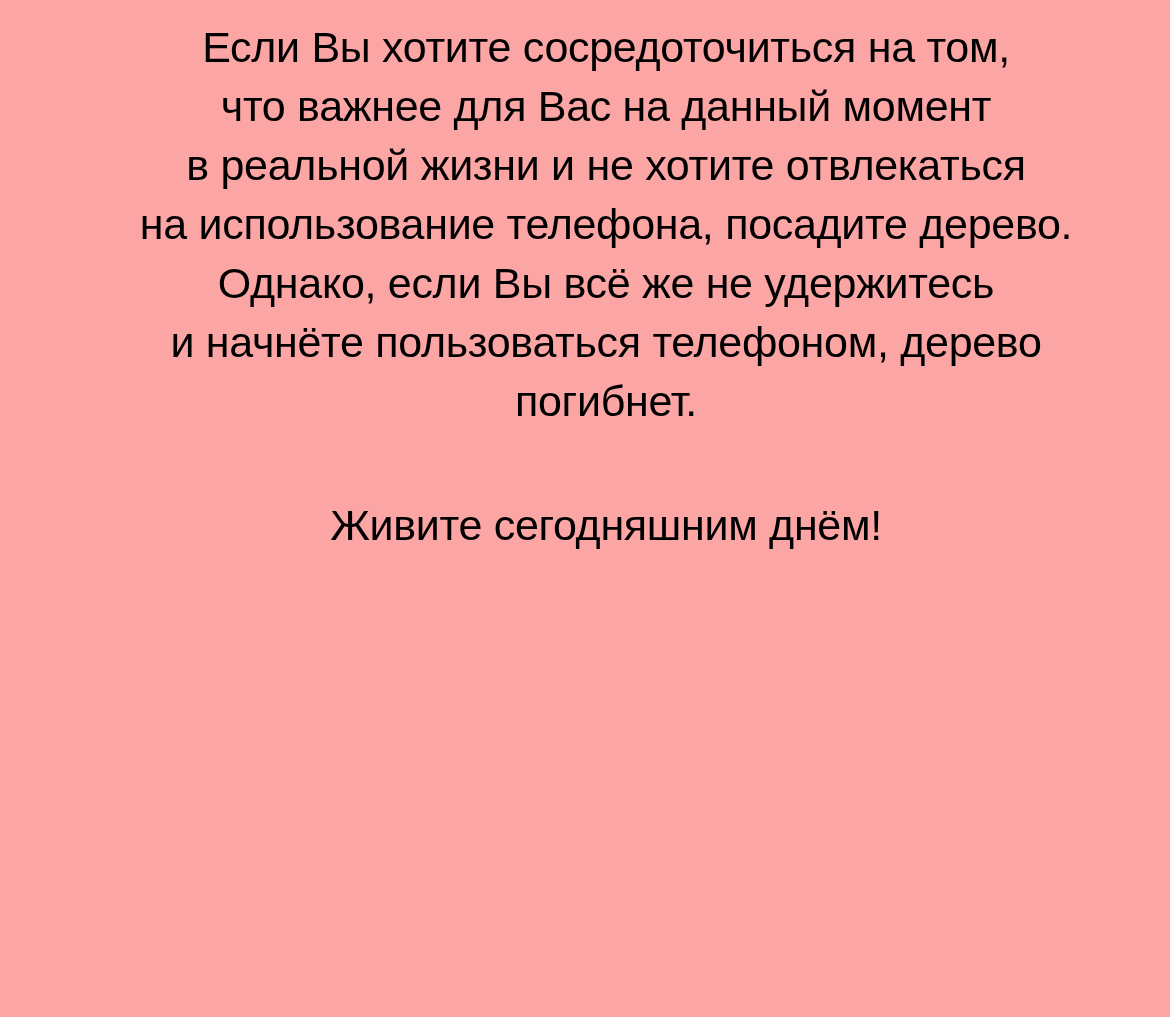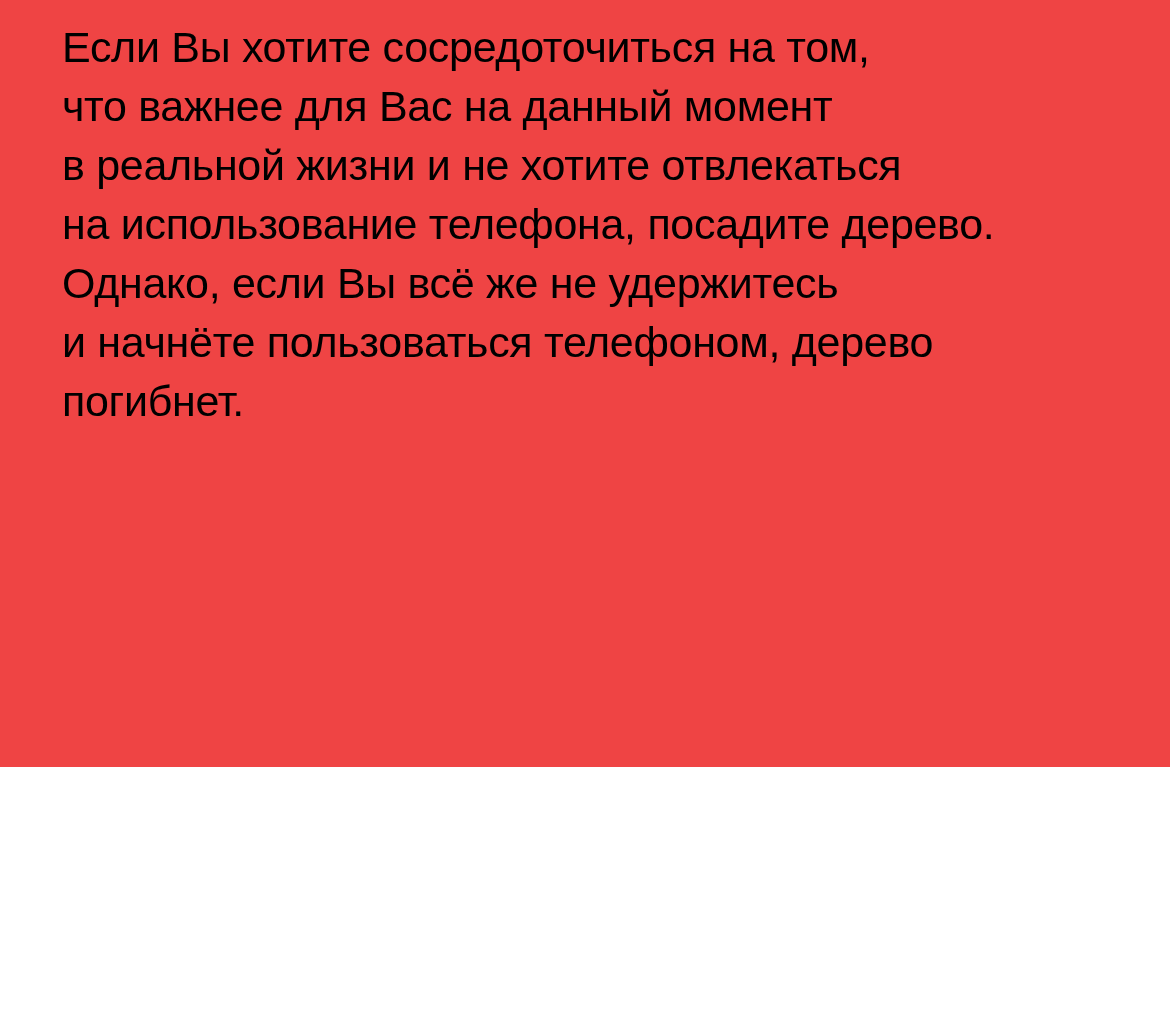--- a/index.html
+++ b/index.html
@@ -9,23 +9,24 @@
   }
   body {
     width: 1170px;
     height: 1017px;
     overflow: hidden;
     font-family: "Liberation Sans", "DejaVu Sans", sans-serif;
   }
   .text-page {
     box-sizing: border-box;
     width: 1170px;
-    height: 767px;
+    height: 1017px;
     padding: 18px 20px 0 62px;
-    background: #ef4444;
+    background: #fca5a5;
+    text-align: center;
   }
   .para {
     margin: 0 0 65px 0;
     font-size: 43px;
     line-height: 59px;
     font-weight: 400;
     letter-spacing: -0.3px;
     color: #000000;
     white-space: pre;       
   }
@@ -37,13 +38,14 @@
 <body>
 
 <main class="text-page">
   <p class="para">Если Вы хотите сосредоточиться на том,
 что важнее для Вас на данный момент
 в реальной жизни и не хотите отвлекаться
 на использование телефона, посадите дерево.
 Однако, если Вы всё же не удержитесь
 и начнёте пользоваться телефоном, дерево
 погибнет.</p>
+  <p class="para">Живите сегодняшним днём!</p>
 </main>
 
 </body></html>

